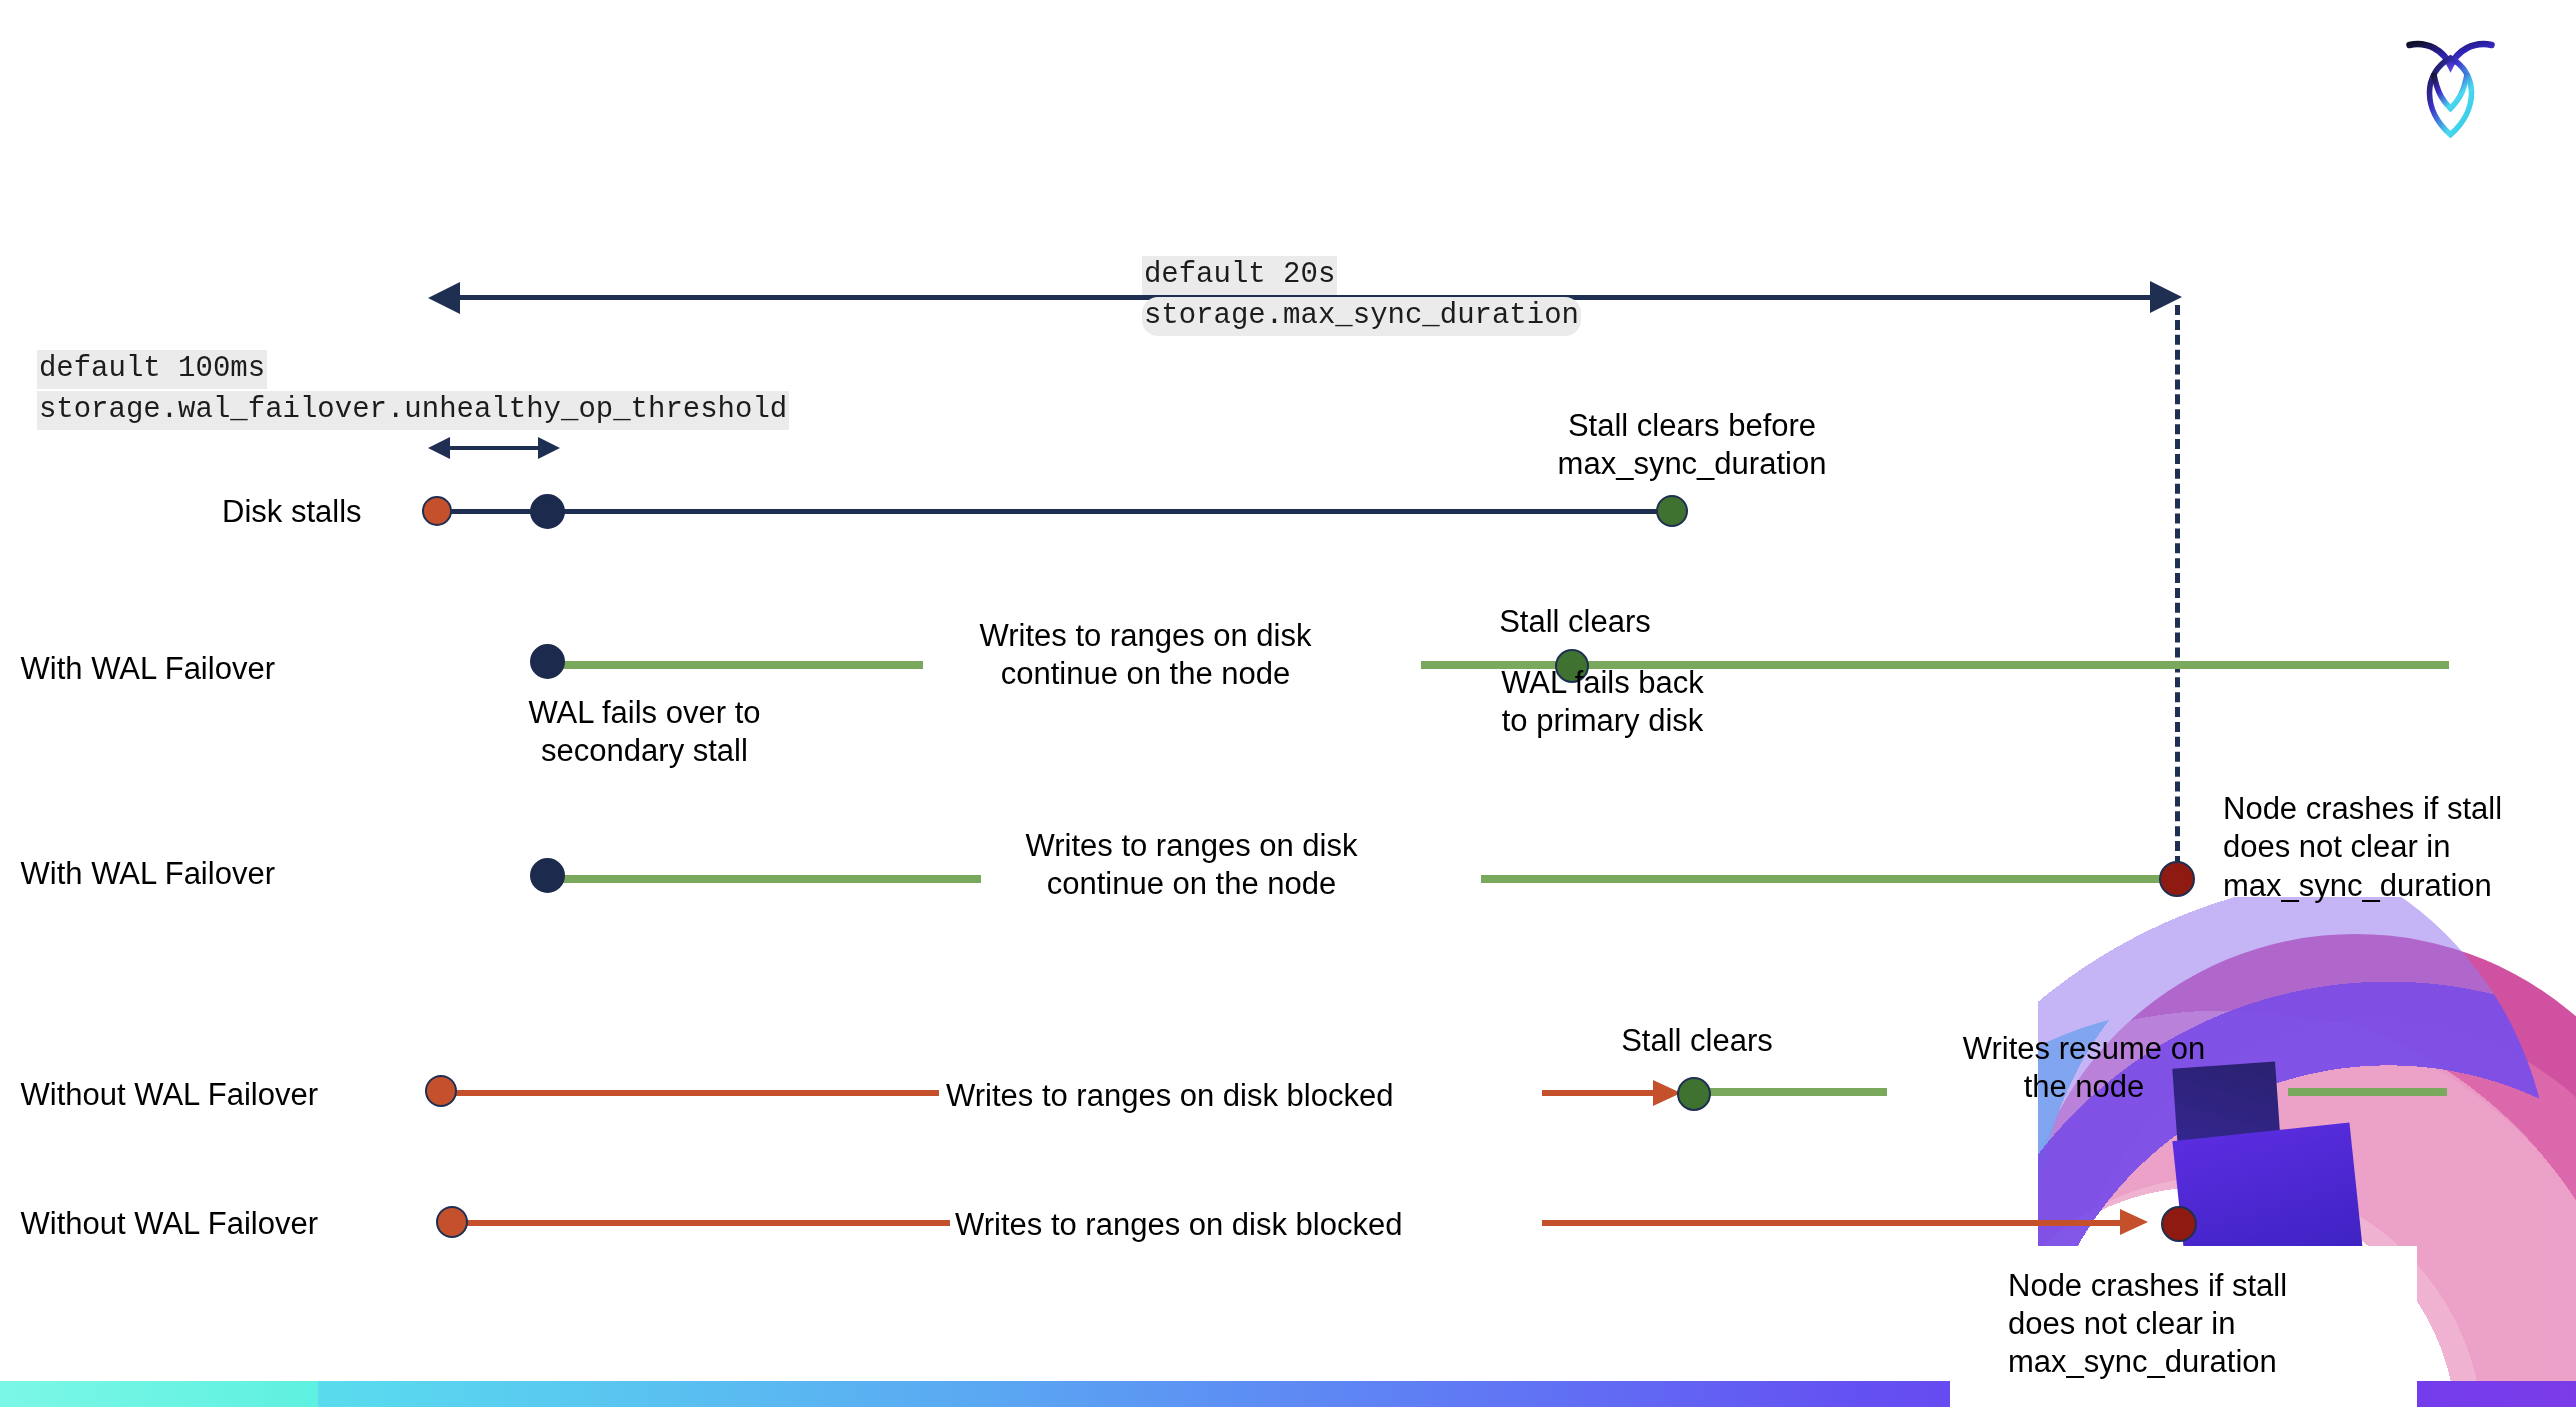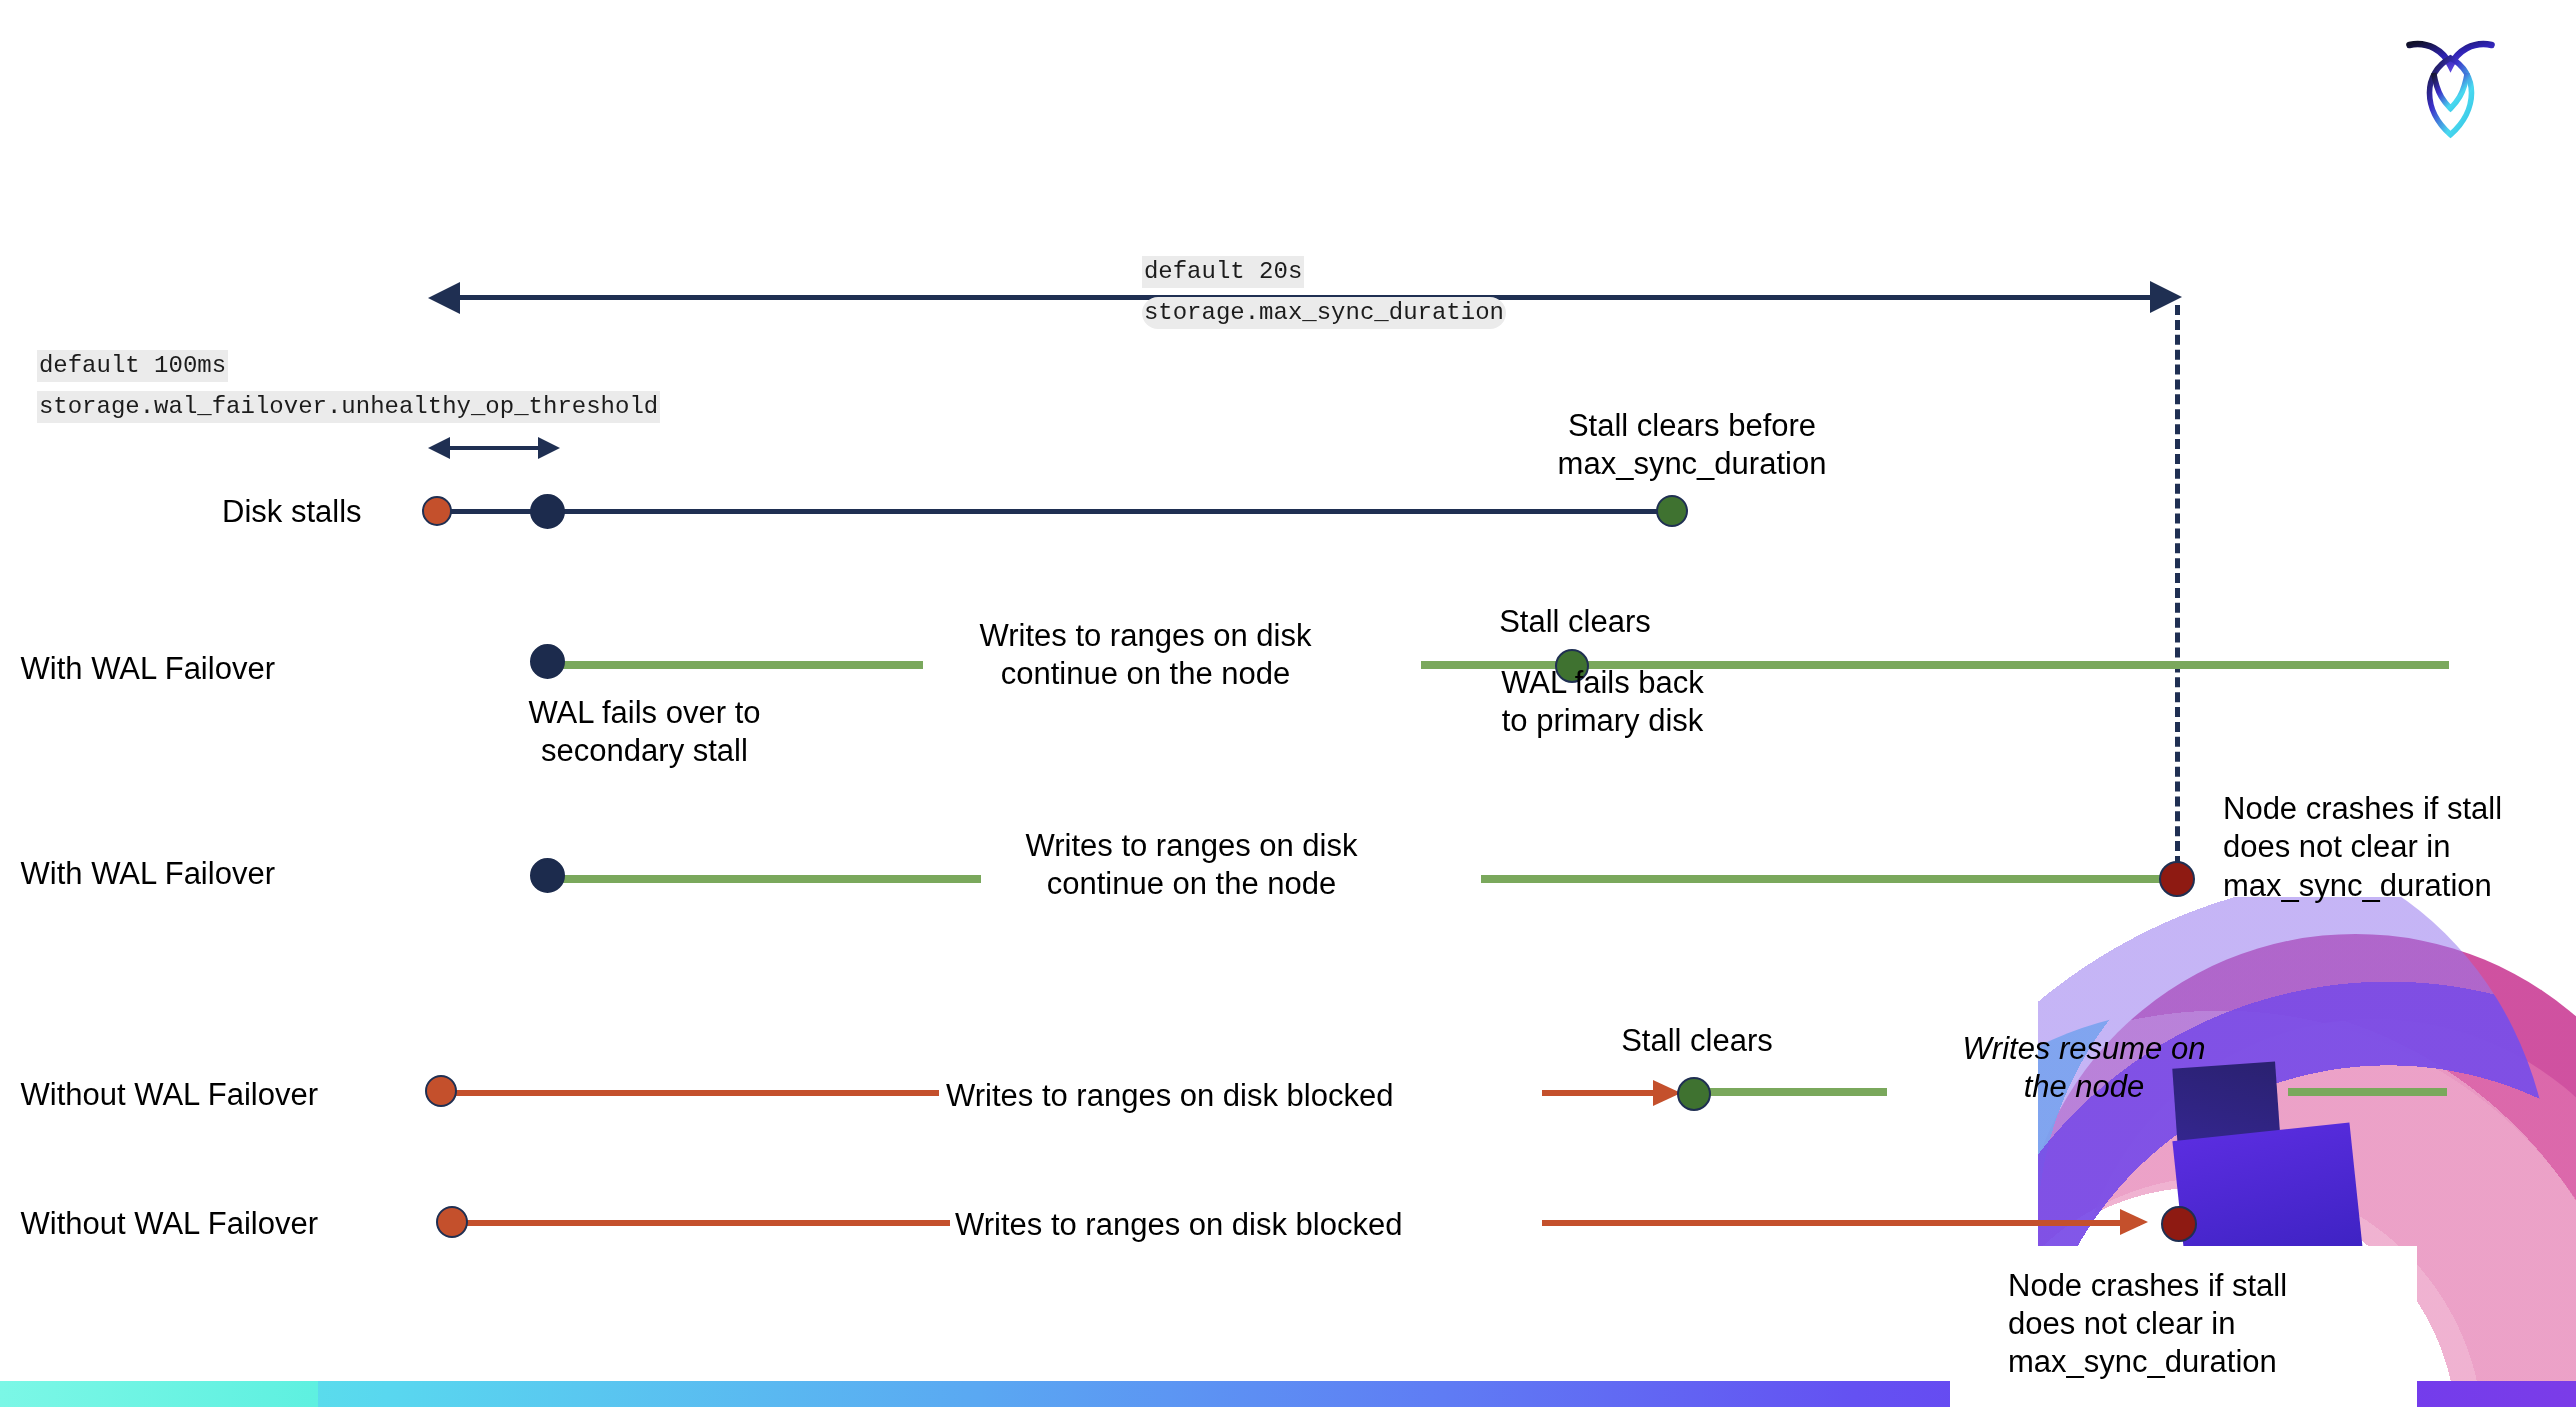--- a/index.html
+++ b/index.html
@@ -94,21 +94,21 @@
   #title {
     position:absolute; left:62px; top:45px;
     font-size:71px; font-weight:bold; color:#000000;
     letter-spacing:-0.9px; white-space:nowrap;
   }
 
   
   .code-chip {
     position:absolute;
     font-family:"Liberation Mono", monospace;
-    font-size:24px; color:#1c1c1c;
+    font-size:29px; color:#1c1c1c;
     background:#ebebeb; white-space:pre;
     line-height:1.34;
     padding:0 1.9px;
   }
 
   
   .row-label {
     position:absolute;
     font-size:31px; color:#000000; white-space:nowrap;
   }
@@ -250,21 +250,21 @@
   <div class="seg seg-orange" style="left:444px; top:1090px; width:495px;"></div>
   <div class="seg seg-orange" style="left:1542px; top:1090px; width:131px;"></div>
   <div class="arrowhead ah-right-orange" style="left:1653px; top:1080px;"></div>
   <div class="seg seg-green" style="left:1709px; top:1088px; width:178px;"></div>
   <div class="seg seg-green" style="left:2288px; top:1088px; width:159px;"></div>
   <div class="dot dot-orange" style="left:425px; top:1075px; width:32px; height:32px;"></div>
   <div class="dot dot-green" style="left:1677px; top:1077px; width:34px; height:34px;"></div>
 
   <div class="note" style="left:946px; top:1077px; width:580px;">Writes to ranges on disk  blocked</div>
   <div class="note center" style="left:1580px; top:1022px; width:234px;">Stall clears</div>
-  <div class="note center" style="left:1925px; top:1030px; width:318px;font-style:italic;">Writes resume on
+  <div class="note center" style="left:1925px; top:1030px; width:318px;">Writes resume on
 the node</div>
 
   <div class="row-label" style="left:20.6px; top:1206px;">Without WAL Failover</div>
 
   <div class="seg seg-orange" style="left:455px; top:1220px; width:495px;"></div>
   <div class="seg seg-orange" style="left:1542px; top:1220px; width:598px;"></div>
   <div class="arrowhead ah-right-orange" style="left:2120px; top:1209px;"></div>
   <div class="dot dot-orange" style="left:436px; top:1206px; width:32px; height:32px;"></div>
   <div class="dot dot-darkred" style="left:2161px; top:1206px; width:36px; height:36px;"></div>
 

